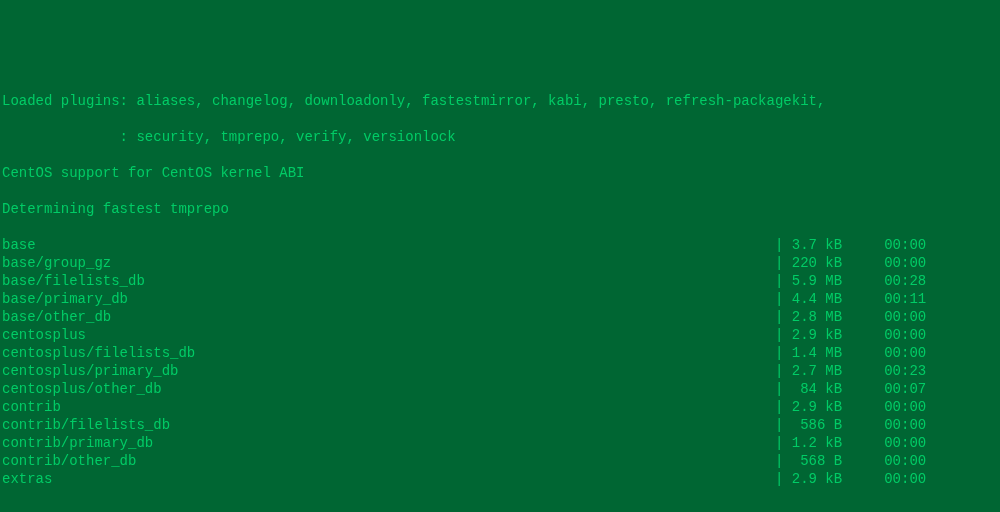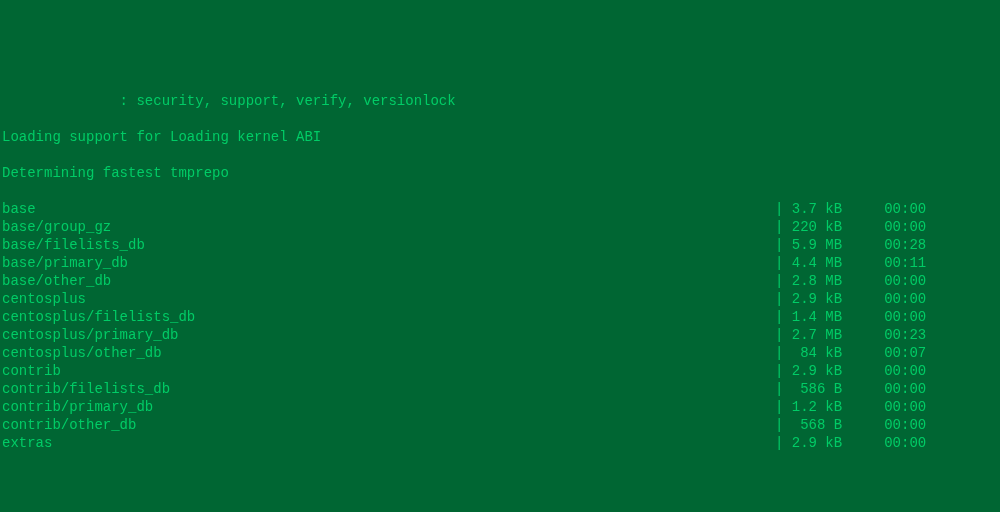--- a/index.html
+++ b/index.html
@@ -20,21 +20,22 @@
     .line {
       display: flex;
     }
   </style>
 </head>
 <body>
 
 
 
 <div>
-<div class="line">              : security, support, verify, versionlock</div>
-<div class="line">Loading support for Loading kernel ABI</div>
+<div class="line">Loaded plugins: aliases, changelog, downloadonly, fastestmirror, kabi, presto, refresh-packagekit,</div>
+<div class="line">              : security, tmprepo, verify, versionlock</div>
+<div class="line">CentOS support for CentOS kernel ABI</div>
 <div class="line">Determining fastest tmprepo</div>
 <div id="rows-container"><div class="line"><span>base                                                                                        </span><span>| </span><span>3.7 kB</span><span>     </span><span>00:00</span></div><div class="line"><span>base/group_gz                                                                               </span><span>| </span><span>220 kB</span><span>     </span><span>00:00</span></div><div class="line"><span>base/filelists_db                                                                           </span><span>| </span><span>5.9 MB</span><span>     </span><span>00:28</span></div><div class="line"><span>base/primary_db                                                                             </span><span>| </span><span>4.4 MB</span><span>     </span><span>00:11</span></div><div class="line"><span>base/other_db                                                                               </span><span>| </span><span>2.8 MB</span><span>     </span><span>00:00</span></div><div class="line"><span>centosplus                                                                                  </span><span>| </span><span>2.9 kB</span><span>     </span><span>00:00</span></div><div class="line"><span>centosplus/filelists_db                                                                     </span><span>| </span><span>1.4 MB</span><span>     </span><span>00:00</span></div><div class="line"><span>centosplus/primary_db                                                                       </span><span>| </span><span>2.7 MB</span><span>     </span><span>00:23</span></div><div class="line"><span>centosplus/other_db                                                                         </span><span>| </span><span> 84 kB</span><span>     </span><span>00:07</span></div><div class="line"><span>contrib                                                                                     </span><span>| </span><span>2.9 kB</span><span>     </span><span>00:00</span></div><div class="line"><span>contrib/filelists_db                                                                        </span><span>| </span><span> 586 B</span><span>     </span><span>00:00</span></div><div class="line"><span>contrib/primary_db                                                                          </span><span>| </span><span>1.2 kB</span><span>     </span><span>00:00</span></div><div class="line"><span>contrib/other_db                                                                            </span><span>| </span><span> 568 B</span><span>     </span><span>00:00</span></div><div class="line"><span>extras                                                                                      </span><span>| </span><span>2.9 kB</span><span>     </span><span>00:00</span></div></div>
 
 </div>
 
 
 
 
 </body></html>

